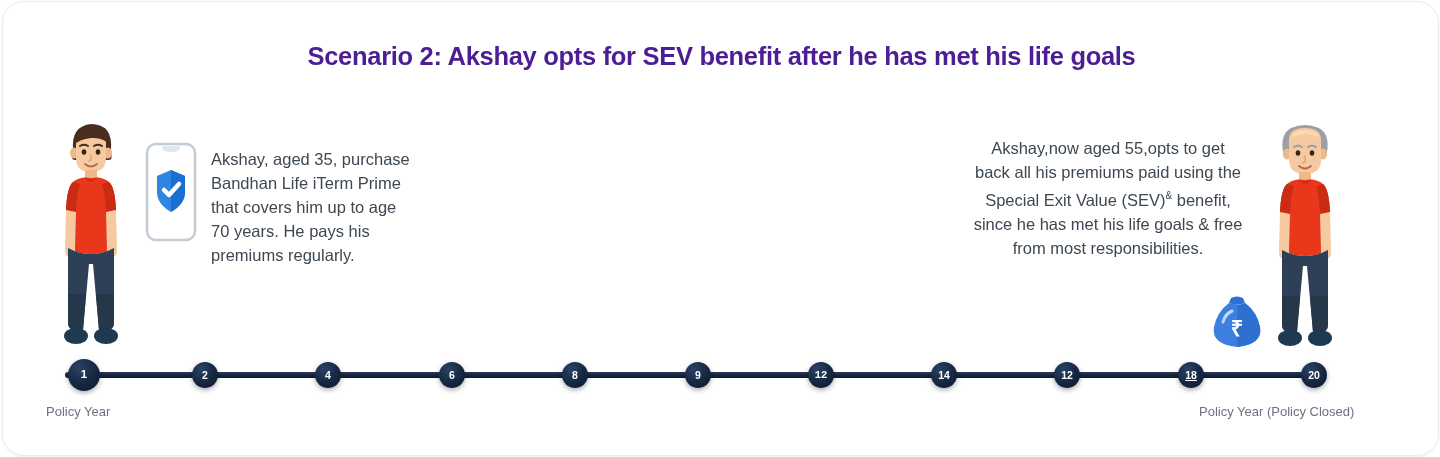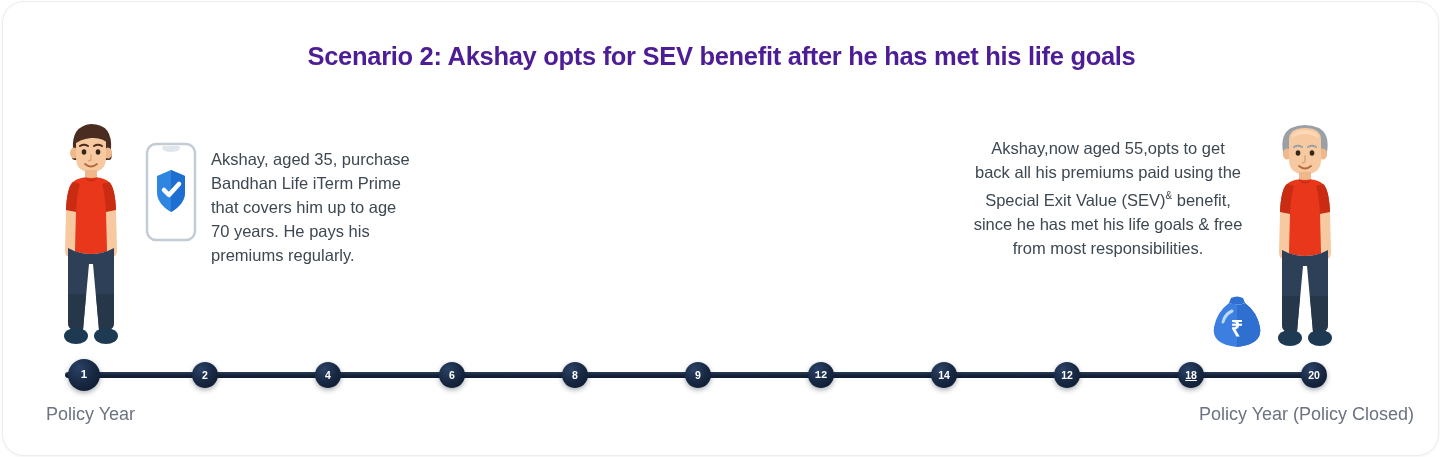--- a/index.html
+++ b/index.html
@@ -121,21 +121,21 @@
   .marker.big {
     width: 32px;
     height: 32px;
     margin-left: -16px;
     margin-top: -16px;
     font-size: 11.5px;
   }
   .axis-label {
     position: absolute;
     top: 62px;
-    font-size: 18px;
+    font-size: 13px;
     color: #6b7280;
     white-space: nowrap;
   }
   #label-left  { left: 43px; }
   #label-right { left: 1196px; }
 </style>
 </head>
 <body>
 
 <div id="card">

